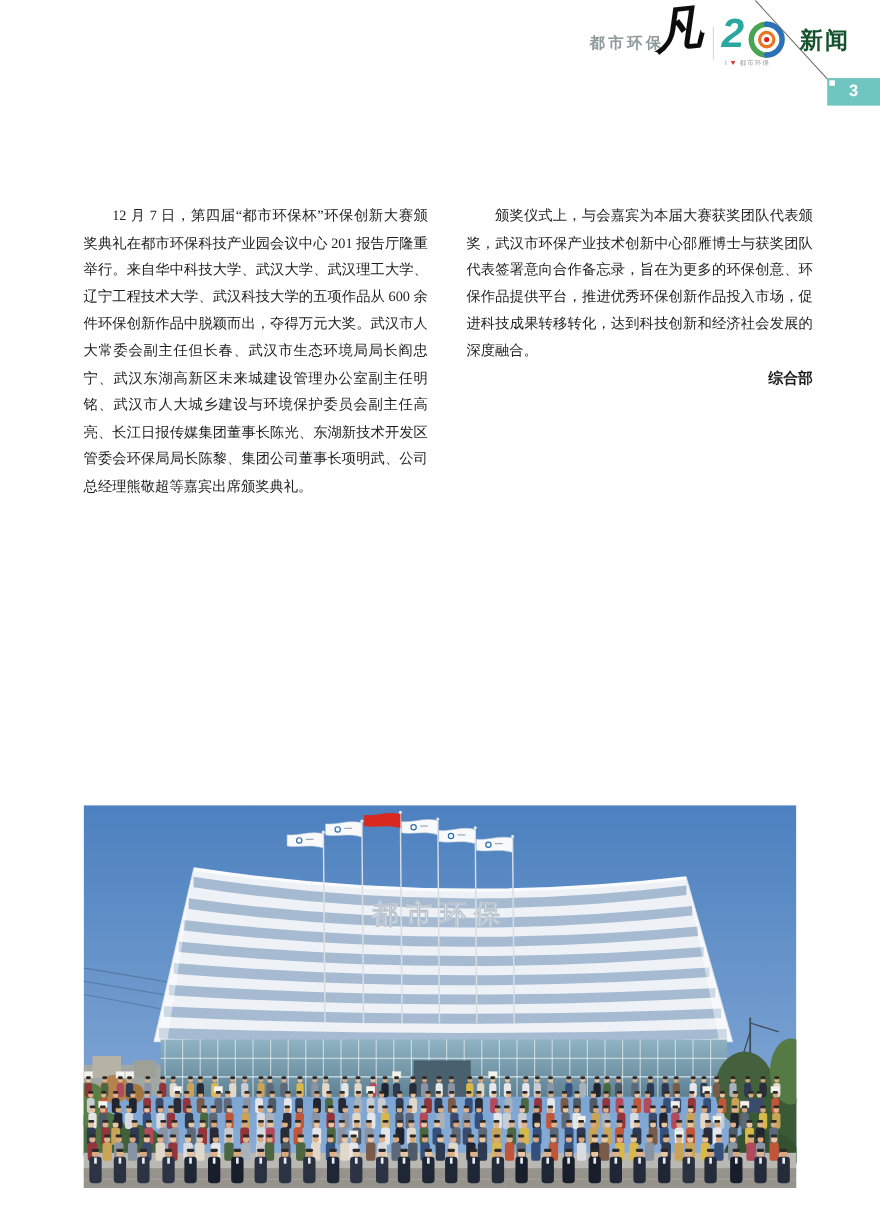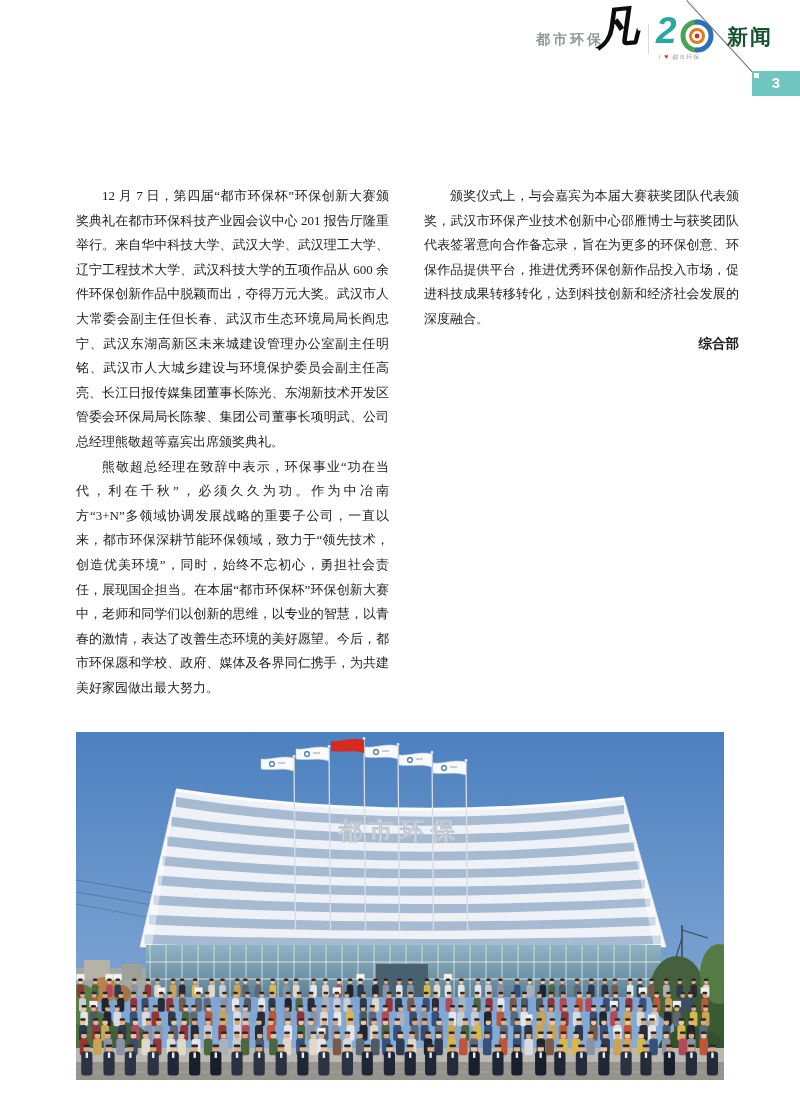--- a/index.html
+++ b/index.html
@@ -71,21 +71,20 @@
   <div class="section-label">新闻</div>
 
   <div class="page-box" style="background: rgb(111, 198, 193);">
     <span class="sq"></span>
     <span class="num">3</span>
   </div>
 
 
   <div class="col col-left">
     <p>12 月 7 日，第四届“都市环保杯”环保创新大赛颁奖典礼在都市环保科技产业园会议中心 201 报告厅隆重举行。来自华中科技大学、武汉大学、武汉理工大学、辽宁工程技术大学、武汉科技大学的五项作品从 600 余件环保创新作品中脱颖而出，夺得万元大奖。武汉市人大常委会副主任但长春、武汉市生态环境局局长阎忠宁、武汉东湖高新区未来城建设管理办公室副主任明铭、武汉市人大城乡建设与环境保护委员会副主任高亮、长江日报传媒集团董事长陈光、东湖新技术开发区管委会环保局局长陈黎、集团公司董事长项明武、公司总经理熊敬超等嘉宾出席颁奖典礼。</p>
-    <p>熊敬超总经理在致辞中表示，环保事业“功在当代，利在千秋”，必须久久为功。作为中冶南方“3+N”多领域协调发展战略的重要子公司，一直以来，都市环保深耕节能环保领域，致力于“领先技术，创造优美环境”，同时，始终不忘初心，勇担社会责任，展现国企担当。在本届“都市环保杯”环保创新大赛中，老师和同学们以创新的思维，以专业的智慧，以青春的激情，表达了改善生态环境的美好愿望。今后，都市环保愿和学校、政府、媒体及各界同仁携手，为共建美好家园做出最大努力。</p>
   </div>
 
   <div class="col col-right">
     <p>颁奖仪式上，与会嘉宾为本届大赛获奖团队代表颁奖，武汉市环保产业技术创新中心邵雁博士与获奖团队代表签署意向合作备忘录，旨在为更多的环保创意、环保作品提供平台，推进优秀环保创新作品投入市场，促进科技成果转移转化，达到科技创新和经济社会发展的深度融合。</p>
     <p class="byline">综合部</p>
   </div>
 
   <div class="photo">
     <svg id="photo-svg" width="648" height="361" viewBox="0 0 648 361">
       <defs>

